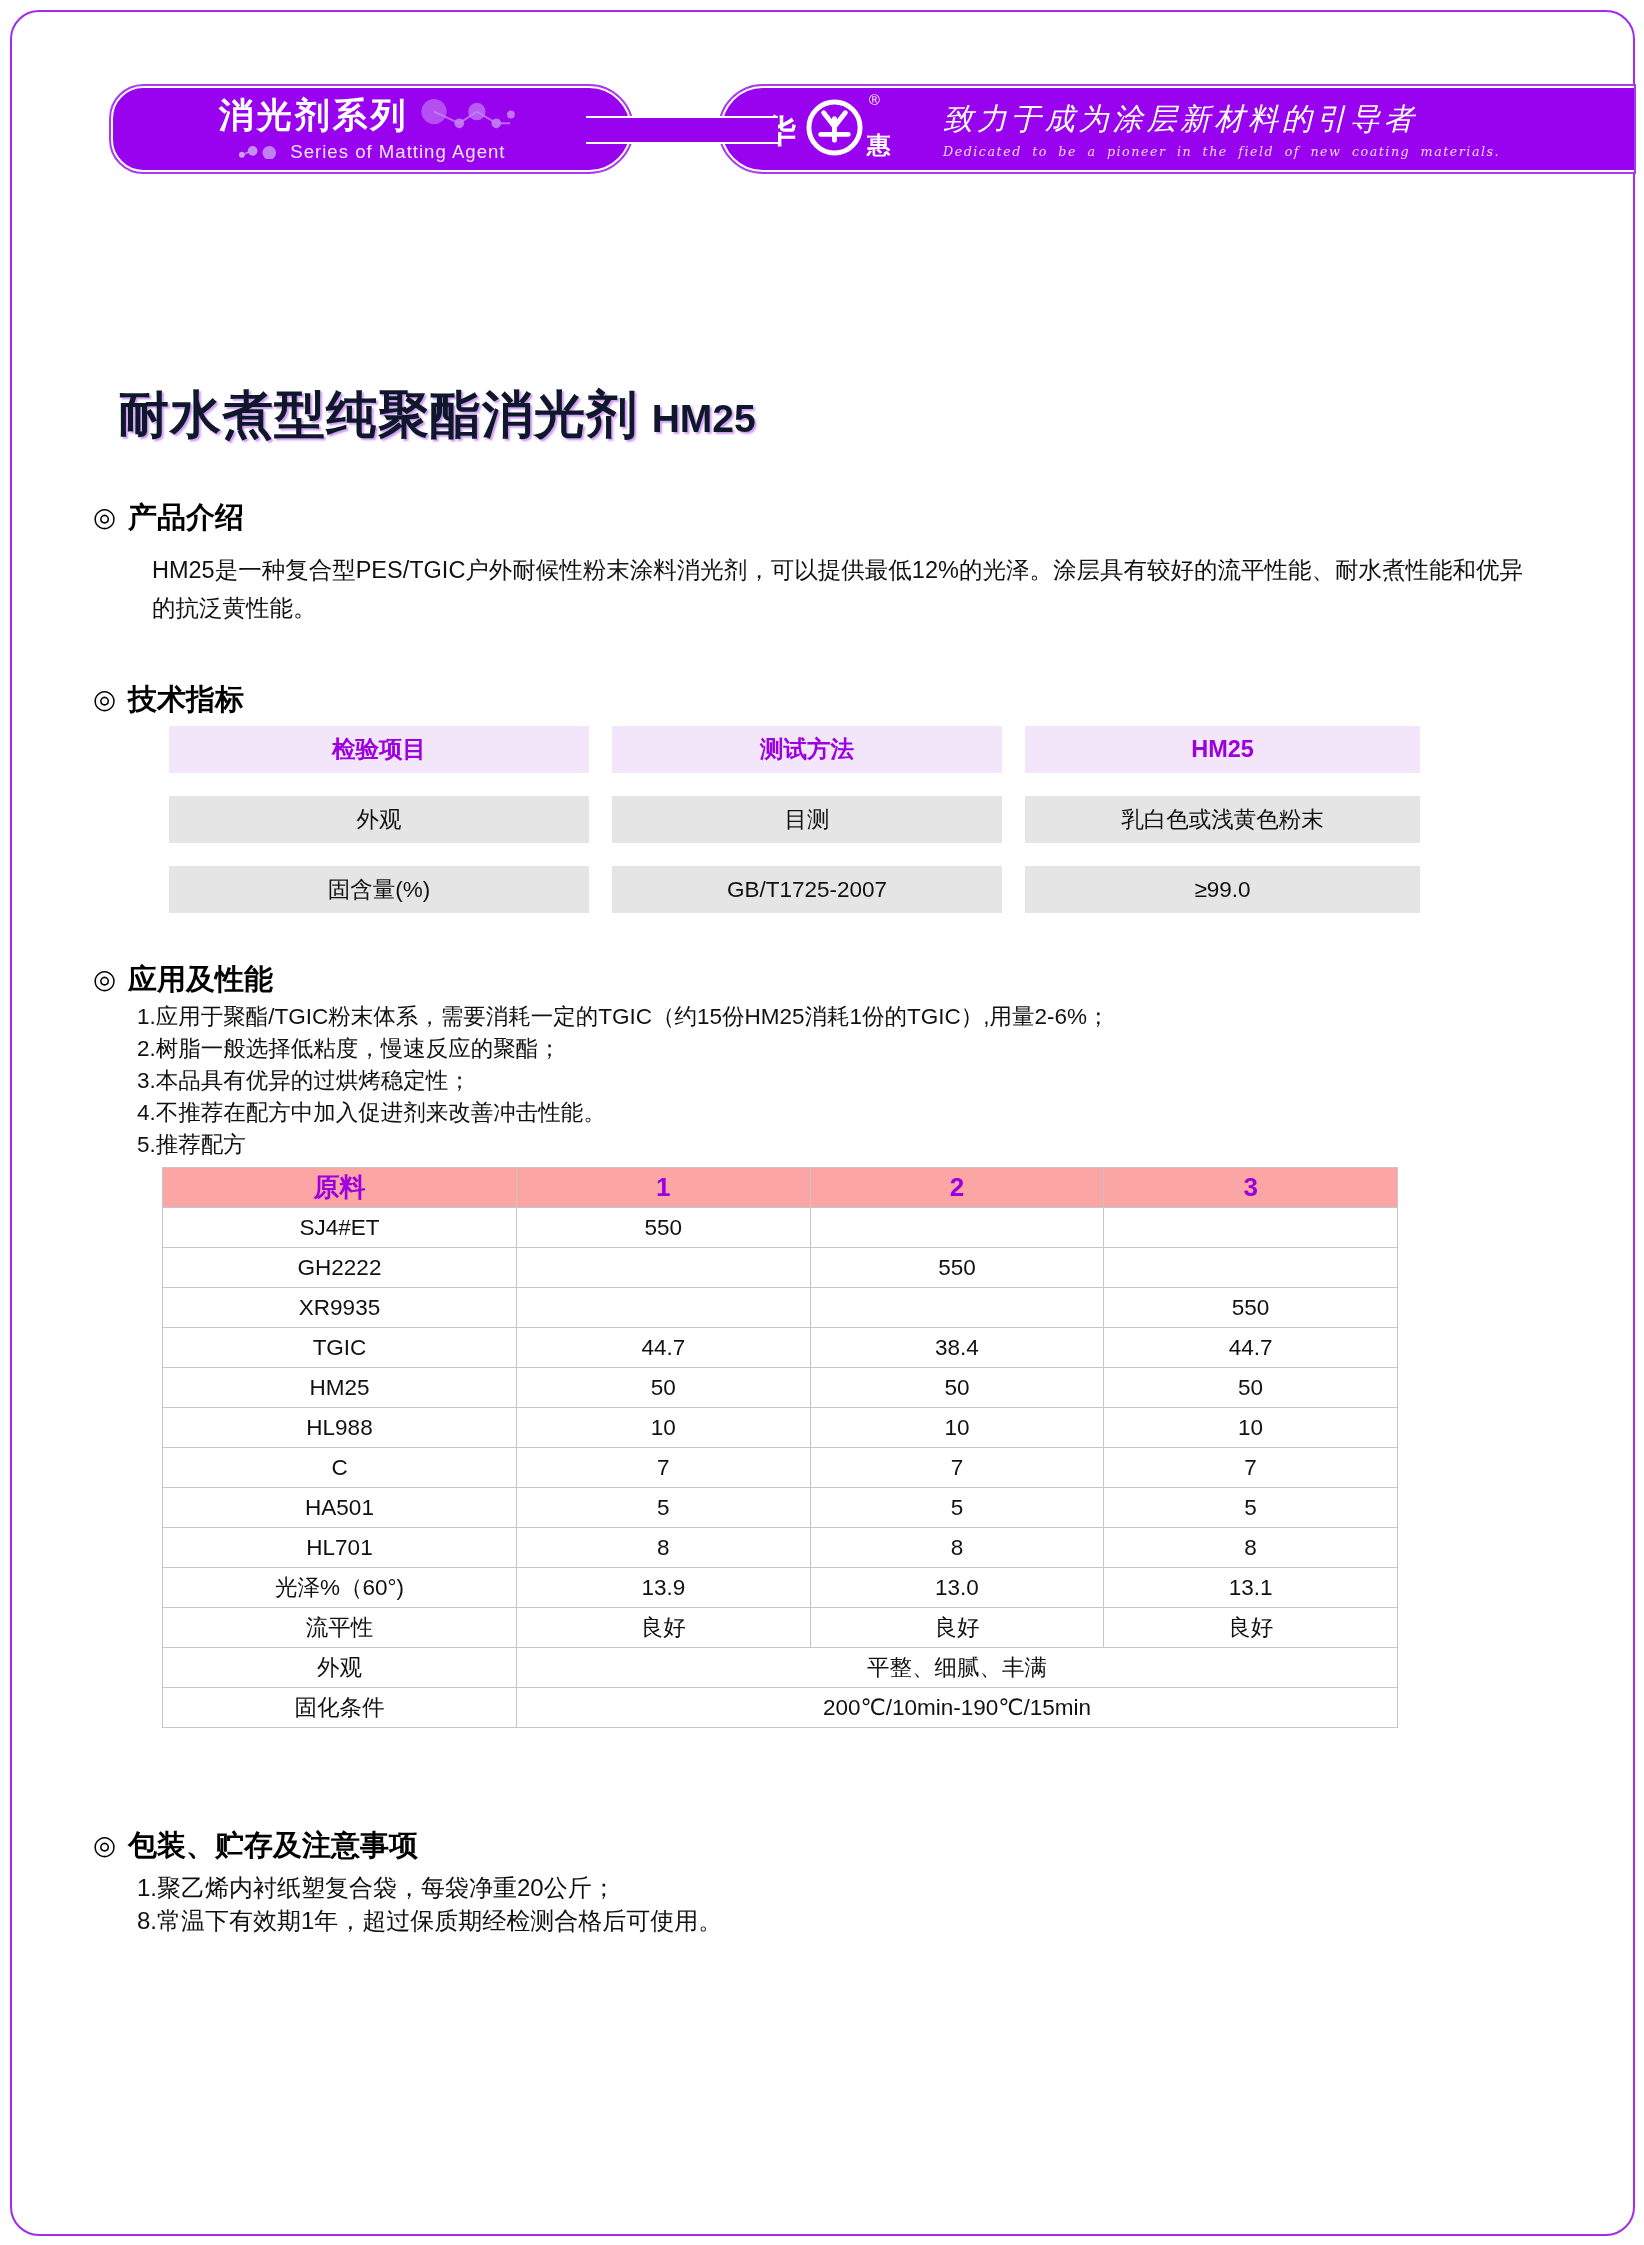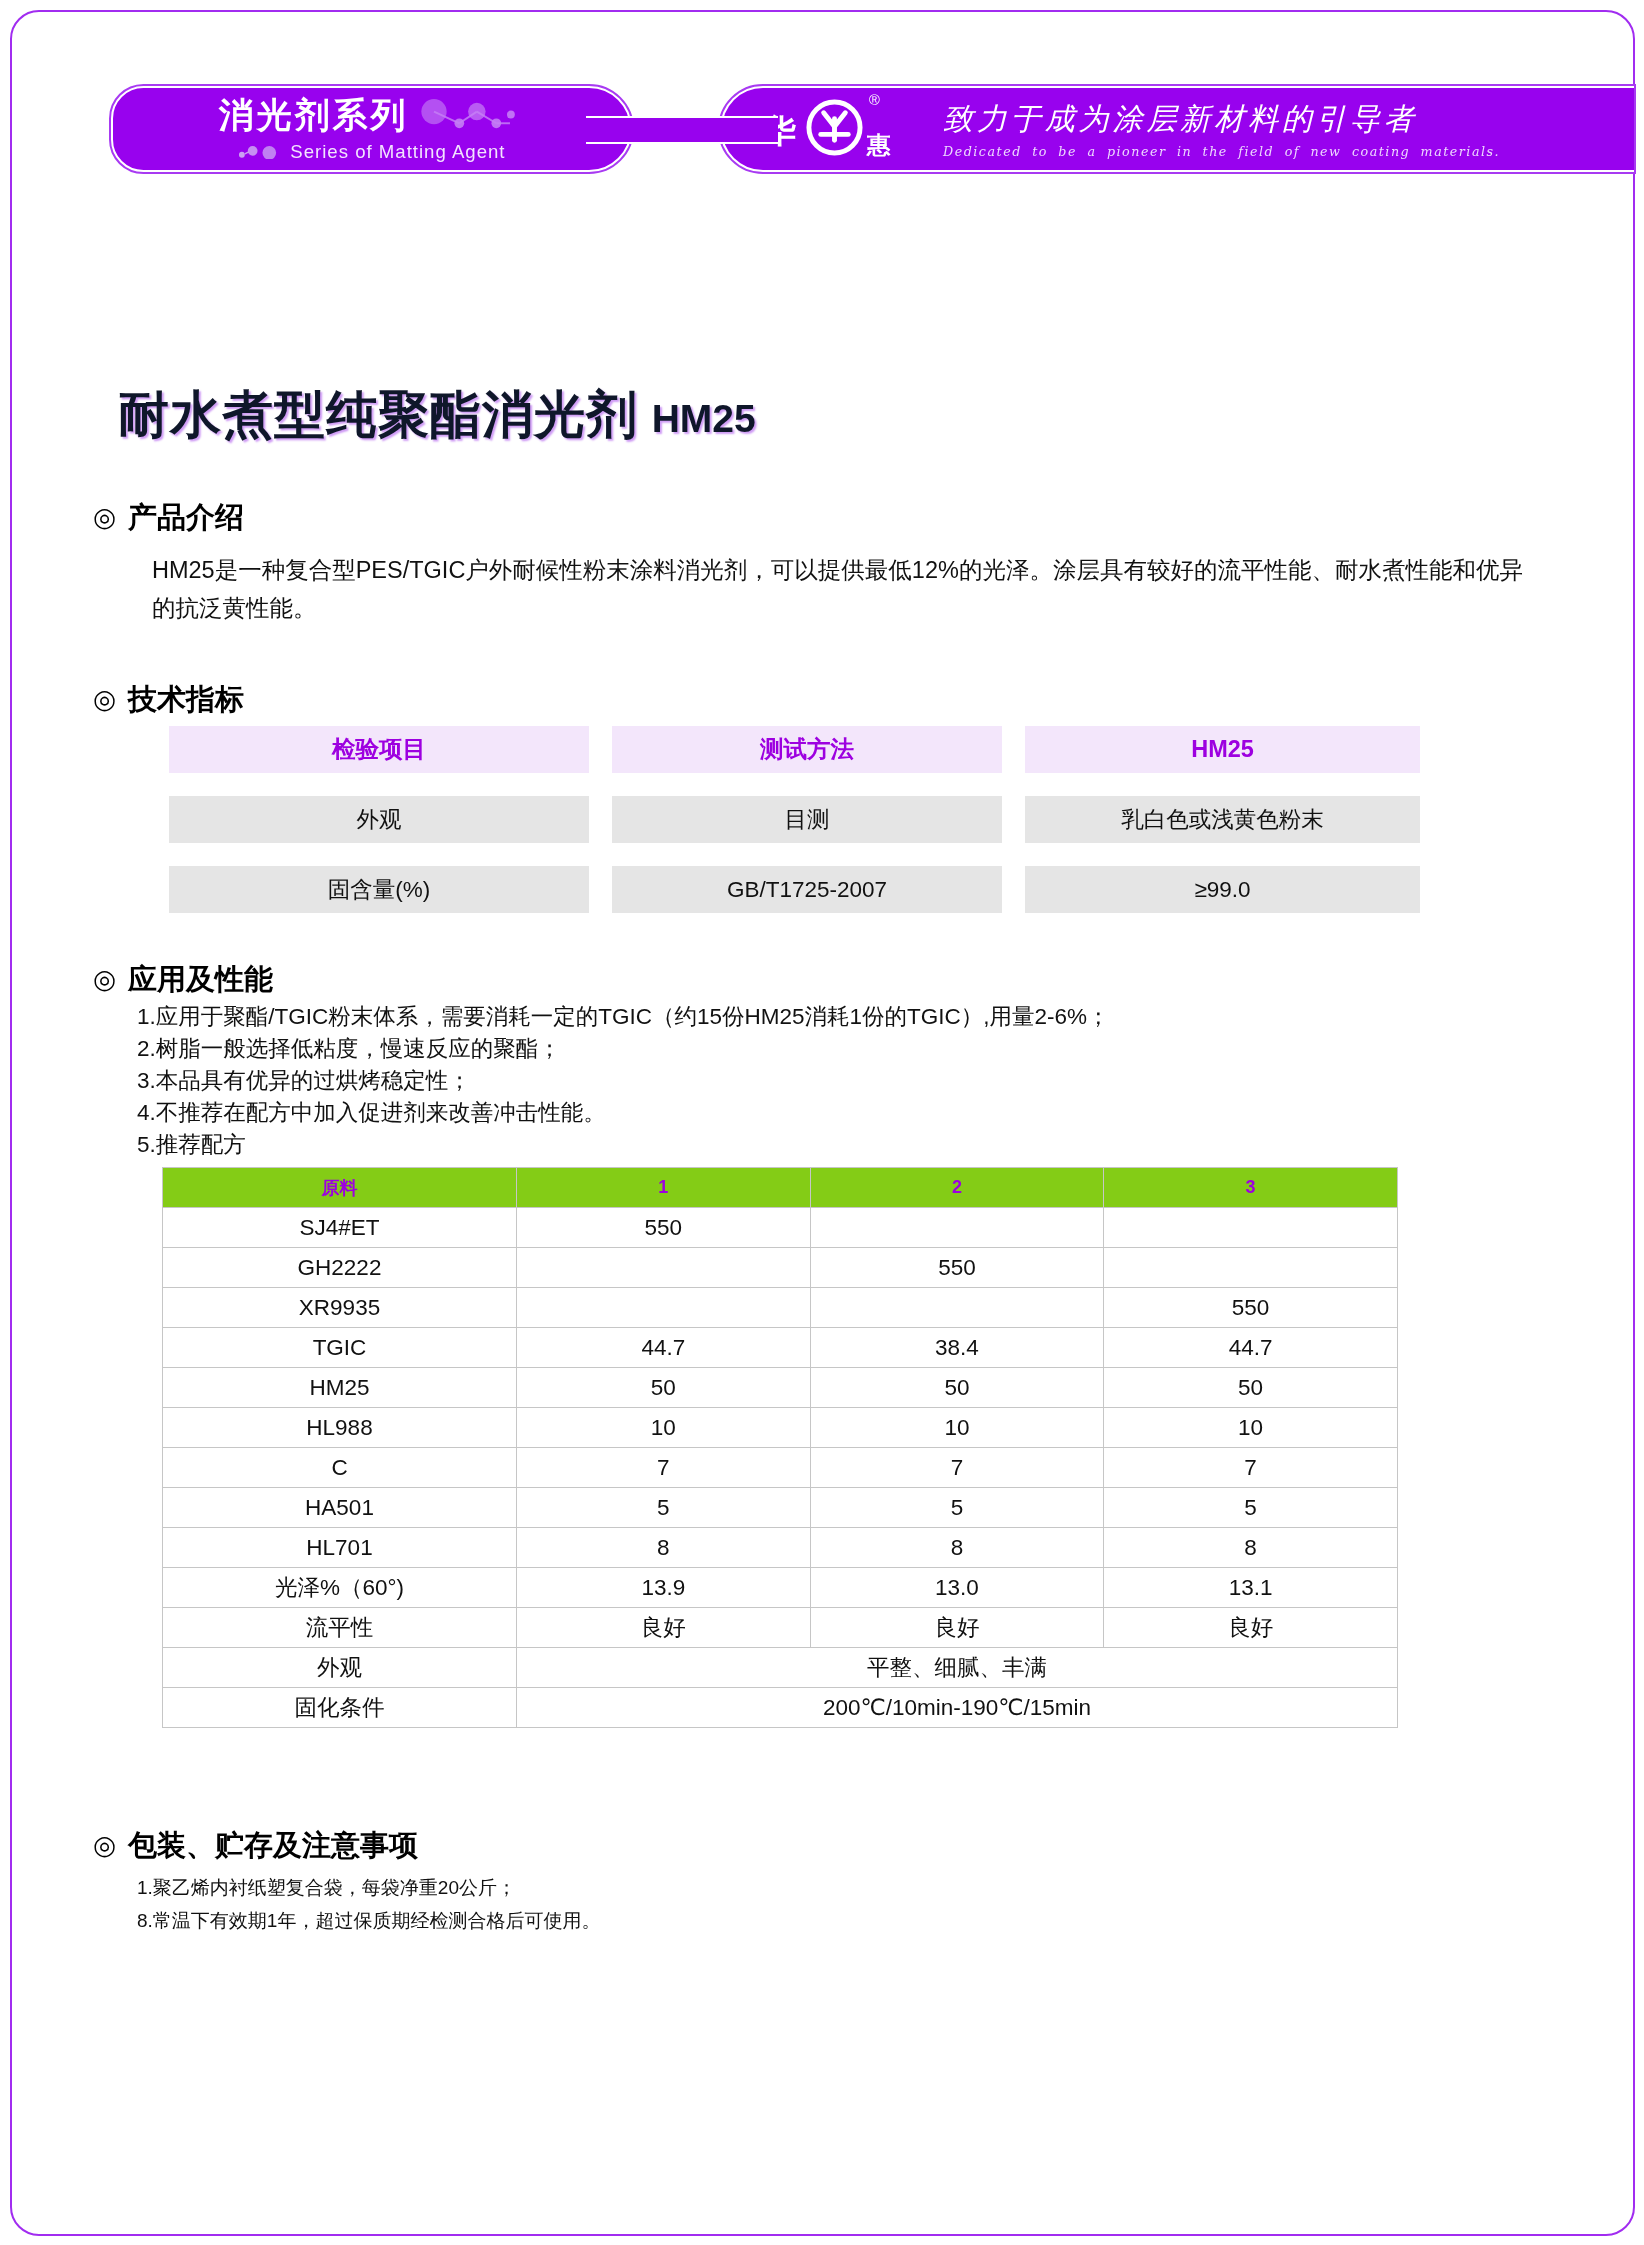--- a/index.html
+++ b/index.html
@@ -73,23 +73,23 @@
   .spec-td{background:#e5e5e5;font-size:22.5px;height:47px;line-height:47px;text-align:center;}
   
   .plain-list{list-style:none;margin:2px 0 0 137px;padding:0;font-size:22.5px;line-height:32px;}
   
   .formula{
     margin:5.9px 0 0 162px;border-collapse:collapse;width:1236px;background:#fff;
   }
   .formula th,.formula td{
     border:1px solid #c6c6c6;height:39px;text-align:center;font-size:22.5px;padding:0;
   }
-  .formula th{background:#84cc16;color:#9d00e0;font-weight:700;font-size:18px;}
+  .formula th{background:#fca5a5;color:#9d00e0;font-weight:700;font-size:26px;}
   .formula th:first-child,.formula td:first-child{width:353px;}
-  .pack-list{list-style:none;margin:5.9px 0 0 137px;padding:0;font-size:19px;line-height:33px;}
+  .pack-list{list-style:none;margin:5.9px 0 0 137px;padding:0;font-size:24px;line-height:33px;}
   .m-top-intro{margin-top:45px;}
   .m-top-specs{margin-top:53px;}
   .m-top-app{margin-top:47px;}
   .m-top-pack{margin-top:98px;}
 </style>
 </head>
 <body>
 
 <div class="page-border"></div>
 

